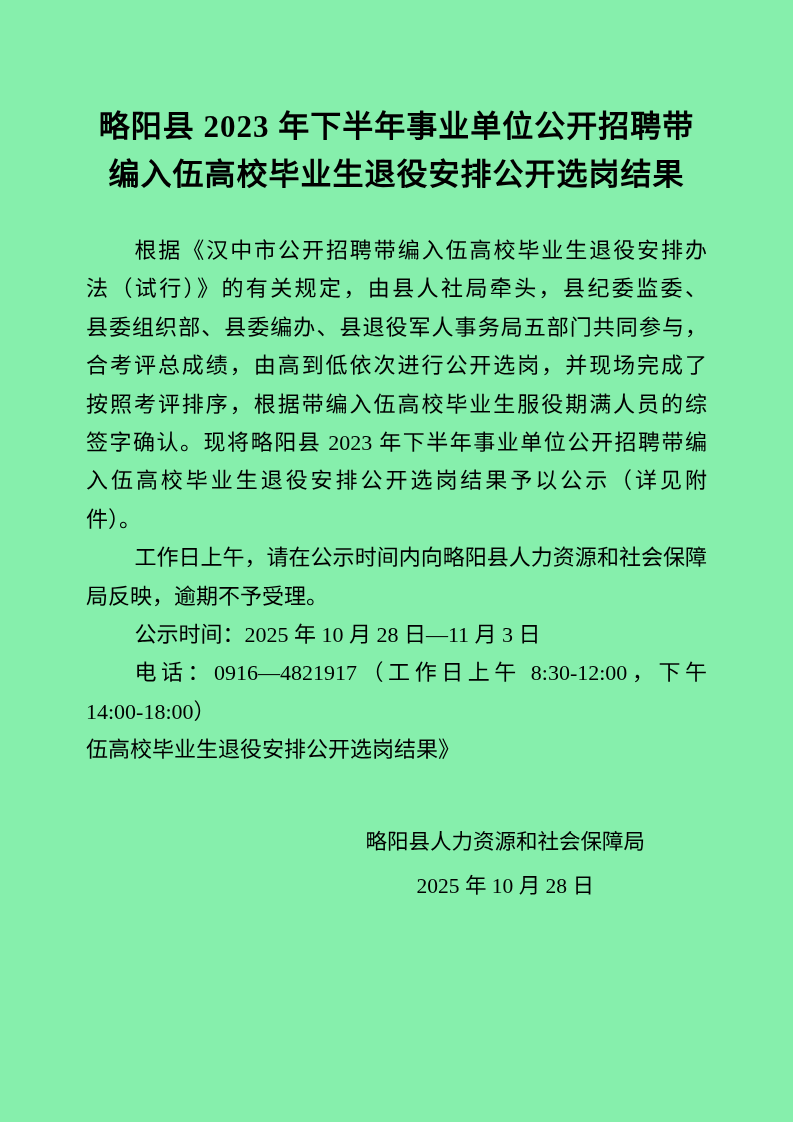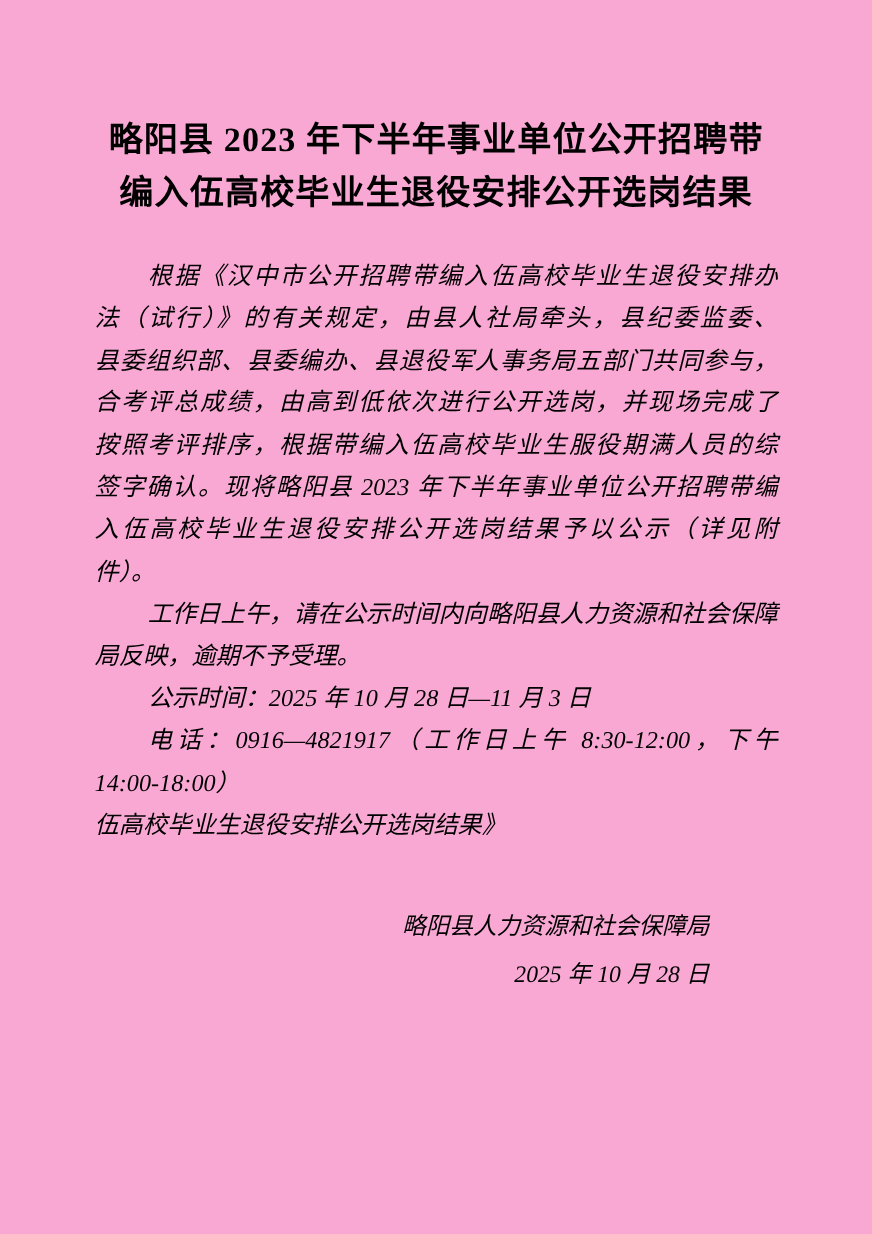--- a/index.html
+++ b/index.html
@@ -4,21 +4,21 @@
 <style>
   html, body {
     margin: 0;
     padding: 0;
     background: #ffffff;
   }
   .page {
     position: relative;
     width: 793px;
     height: 1122px;
-    background: #f9a8d4;
+    background: #86efac;
     color: #000000;
     overflow: hidden;
     font-family: "Liberation Serif", "DejaVu Serif", serif;
     box-sizing: border-box;
   }
   .doc-title {
     margin: 103px 48px 0 48px;
     text-align: center;
     font-size: 31px;
     font-weight: bold;
@@ -26,37 +26,36 @@
     letter-spacing: 1px;
   }
   .doc-title .title-line {
     white-space: pre;
   }
   .content {
     margin: 33px 0 0 86px;
     width: 621px;
     font-size: 22px;
     line-height: 38.4px;
-    font-style: italic;
   }
   .line {
     white-space: pre-wrap;
   }
   .line.justify {
     text-align: justify;
     text-align-last: justify;
     text-justify: inter-character;
   }
   .line.indent {
     text-indent: 2.2em;
   }
   .signature {
     margin: 50px 62px 0 auto;
     width: fit-content;
-    text-align: right;
+    text-align: center;
     font-size: 21.5px;
     line-height: 44px;
   }
 </style>
 </head>
 <body>
 
 <div class="page">
 
   <div class="doc-title">

